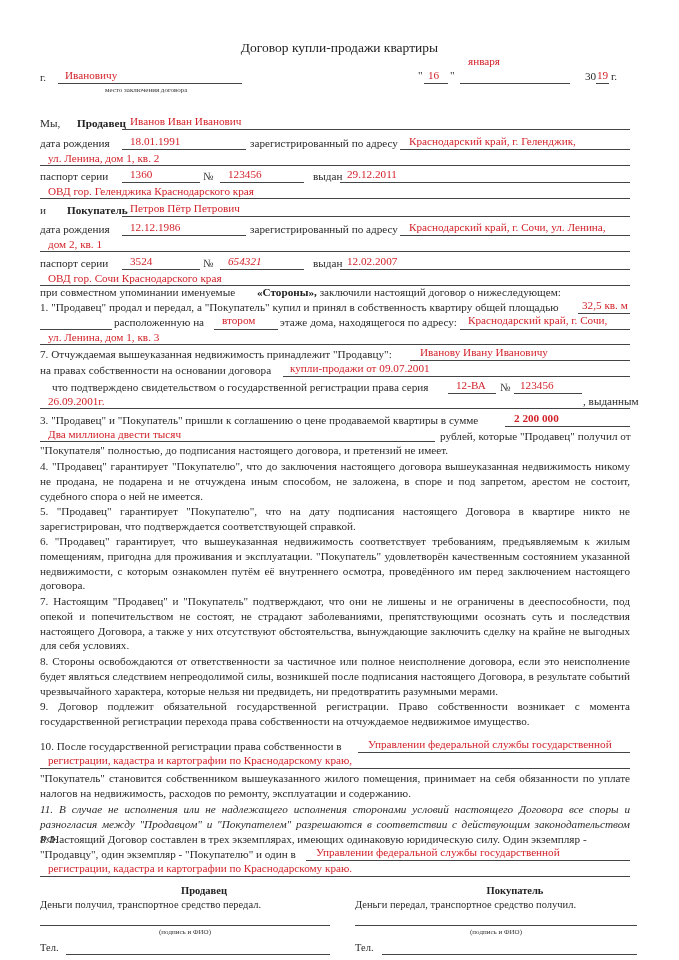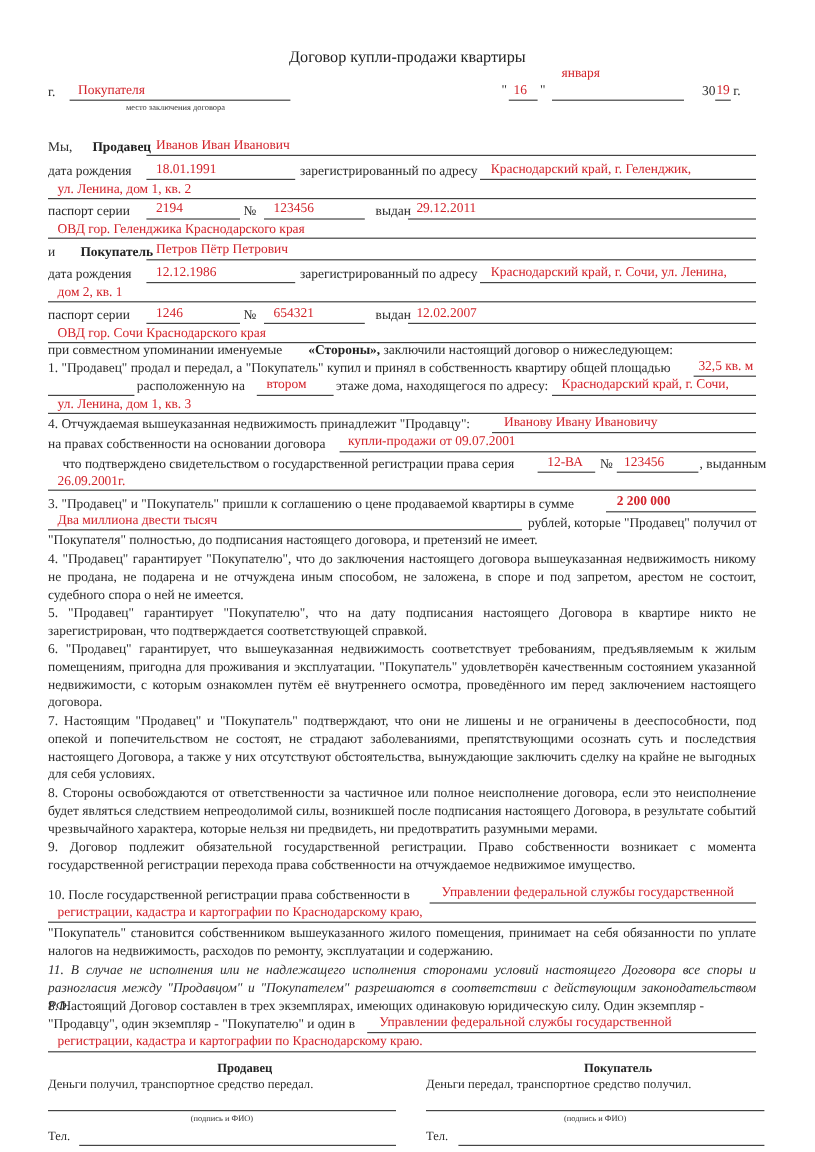--- a/index.html
+++ b/index.html
@@ -13,21 +13,21 @@
   .small { font-size: 7px; color: #333; }
   .b { font-weight: bold; color: #222; margin-left: 19px; }
   .para { position: absolute; left: 40px; width: 590px; line-height: 14.8px; text-align: justify; }
 </style>
 </head>
 <body>
 
 <div class="abs title" style="left:0;width:679px;text-align:center;top:40px;">Договор купли-продажи квартиры</div>
 
 <span class="abs" style="left:40px;top:71px;">г.</span>
-<span class="abs red" style="left:65px;top:69px;">Покупателя</span>
+<span class="abs red" style="left:65px;top:69px;">Ивановичу</span>
 <div class="ul" style="left:58px;top:83px;width:184px;"></div>
 <span class="abs small" style="left:105px;top:86px;">место заключения договора</span>
 
 <span class="abs" style="left:418px;top:69px;">"</span>
 <span class="abs red" style="left:428px;top:69px;">16</span>
 <div class="ul" style="left:424px;top:83px;width:24px;"></div>
 <span class="abs" style="left:450px;top:69px;">"</span>
 <span class="abs red" style="left:468px;top:55px;">января</span>
 <div class="ul" style="left:460px;top:83px;width:110px;"></div>
 <span class="abs" style="left:585px;top:70px;">30</span>
@@ -43,21 +43,21 @@
 <span class="abs" style="left:40px;top:137px;">дата рождения</span>
 <span class="abs red" style="left:130px;top:135px;">18.01.1991</span>
 <div class="ul" style="left:122px;top:149px;width:124px;"></div>
 <span class="abs" style="left:250px;top:137px;">зарегистрированный по адресу</span>
 <span class="abs red" style="left:409px;top:135px;">Краснодарский край, г. Геленджик,</span>
 <div class="ul" style="left:400px;top:149px;width:230px;"></div>
 <span class="abs red" style="left:48px;top:152px;">ул. Ленина, дом 1, кв. 2</span>
 <div class="hr" style="top:165px;"></div>
 
 <span class="abs" style="left:40px;top:170px;">паспорт серии</span>
-<span class="abs red" style="left:130px;top:168px;">2194</span>
+<span class="abs red" style="left:130px;top:168px;">1360</span>
 <div class="ul" style="left:122px;top:182px;width:78px;"></div>
 <span class="abs" style="left:203px;top:170px;">№</span>
 <span class="abs red" style="left:228px;top:168px;">123456</span>
 <div class="ul" style="left:220px;top:182px;width:84px;"></div>
 <span class="abs" style="left:313px;top:170px;">выдан</span>
 <span class="abs red" style="left:347px;top:168px;">29.12.2011</span>
 <div class="ul" style="left:340px;top:182px;width:290px;"></div>
 <span class="abs red" style="left:48px;top:185px;">ОВД гор. Геленджика Краснодарского края</span>
 <div class="hr" style="top:198px;"></div>
 
@@ -69,24 +69,24 @@
 <span class="abs" style="left:40px;top:223px;">дата рождения</span>
 <span class="abs red" style="left:130px;top:221px;">12.12.1986</span>
 <div class="ul" style="left:122px;top:235px;width:124px;"></div>
 <span class="abs" style="left:250px;top:223px;">зарегистрированный по адресу</span>
 <span class="abs red" style="left:409px;top:221px;">Краснодарский край, г. Сочи, ул. Ленина,</span>
 <div class="ul" style="left:400px;top:235px;width:230px;"></div>
 <span class="abs red" style="left:48px;top:238px;">дом 2, кв. 1</span>
 <div class="hr" style="top:251px;"></div>
 
 <span class="abs" style="left:40px;top:257px;">паспорт серии</span>
-<span class="abs red" style="left:130px;top:255px;">1246</span>
+<span class="abs red" style="left:130px;top:255px;">3524</span>
 <div class="ul" style="left:122px;top:269px;width:78px;"></div>
 <span class="abs" style="left:203px;top:257px;">№</span>
-<span class="abs red" style="left:228px;top:255px;">654321</span>
+<span class="abs red" style="left:228px;top:255px;font-style:italic;">654321</span>
 <div class="ul" style="left:220px;top:269px;width:84px;"></div>
 <span class="abs" style="left:313px;top:257px;">выдан</span>
 <span class="abs red" style="left:347px;top:255px;">12.02.2007</span>
 <div class="ul" style="left:340px;top:269px;width:290px;"></div>
 <span class="abs red" style="left:48px;top:272px;">ОВД гор. Сочи Краснодарского края</span>
 <div class="hr" style="top:285px;"></div>
 
 <div class="abs" style="left:40px;top:286px;">
   <span>при совместном упоминании именуемые </span><span class="b">«Стороны»,</span><span> заключили настоящий договор о нижеследующем:</span>
 </div>
@@ -97,33 +97,33 @@
 <div class="ul" style="left:40px;top:329px;width:72px;"></div>
 <span class="abs" style="left:114px;top:316px;">расположенную на</span>
 <span class="abs red" style="left:222px;top:314px;">втором</span>
 <div class="ul" style="left:214px;top:329px;width:64px;"></div>
 <span class="abs" style="left:280px;top:316px;">этаже дома, находящегося по адресу:</span>
 <span class="abs red" style="left:468px;top:314px;">Краснодарский край, г. Сочи,</span>
 <div class="ul" style="left:460px;top:329px;width:170px;"></div>
 <span class="abs red" style="left:48px;top:331px;">ул. Ленина, дом 1, кв. 3</span>
 <div class="hr" style="top:344px;"></div>
 
-<span class="abs" style="left:40px;top:348px;">4. Отчуждаемая вышеуказанная недвижимость принадлежит "Продавцу":</span>
+<span class="abs" style="left:40px;top:348px;">7. Отчуждаемая вышеуказанная недвижимость принадлежит "Продавцу":</span>
 <span class="abs red" style="left:420px;top:346px;">Иванову Ивану Ивановичу</span>
 <div class="ul" style="left:410px;top:360px;width:220px;"></div>
 <span class="abs" style="left:40px;top:364px;">на правах собственности на основании договора</span>
 <span class="abs red" style="left:290px;top:362px;">купли-продажи от 09.07.2001</span>
 <div class="ul" style="left:283px;top:376px;width:347px;"></div>
 <span class="abs" style="left:52px;top:381px;">что подтверждено свидетельством о государственной регистрации права серия</span>
 <span class="abs red" style="left:456px;top:379px;">12-ВА</span>
 <div class="ul" style="left:448px;top:393px;width:48px;"></div>
 <span class="abs" style="left:500px;top:381px;">№</span>
 <span class="abs red" style="left:520px;top:379px;">123456</span>
 <div class="ul" style="left:514px;top:393px;width:68px;"></div>
-<span class="abs" style="left:583px;top:381px;">, выданным</span>
+<span class="abs" style="left:583px;top:395px;">, выданным</span>
 <span class="abs red" style="left:48px;top:395px;">26.09.2001г.</span>
 <div class="hr" style="top:408px;"></div>
 
 <span class="abs" style="left:40px;top:414px;">3. "Продавец" и "Покупатель" пришли к соглашению о цене продаваемой квартиры в сумме</span>
 <span class="abs red" style="left:514px;top:412px;font-weight:bold;">2 200 000</span>
 <div class="ul" style="left:505px;top:426px;width:125px;"></div>
 <span class="abs red" style="left:48px;top:428px;">Два миллиона двести тысяч</span>
 <div class="ul" style="left:40px;top:441px;width:395px;"></div>
 <span class="abs" style="left:440px;top:430px;">рублей, которые "Продавец" получил от</span>
 <span class="abs" style="left:40px;top:444px;">"Покупателя" полностью, до подписания настоящего договора, и претензий не имеет.</span>

